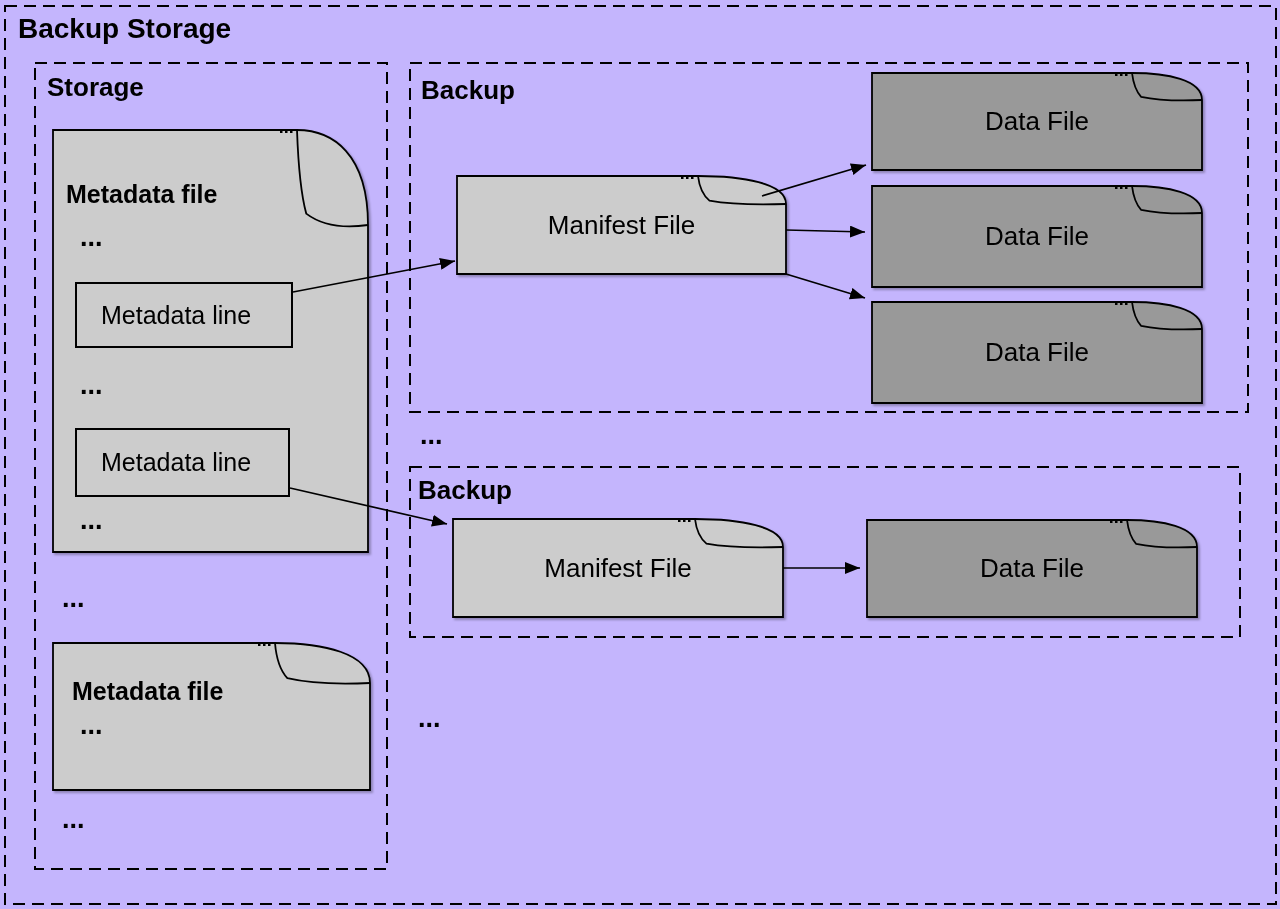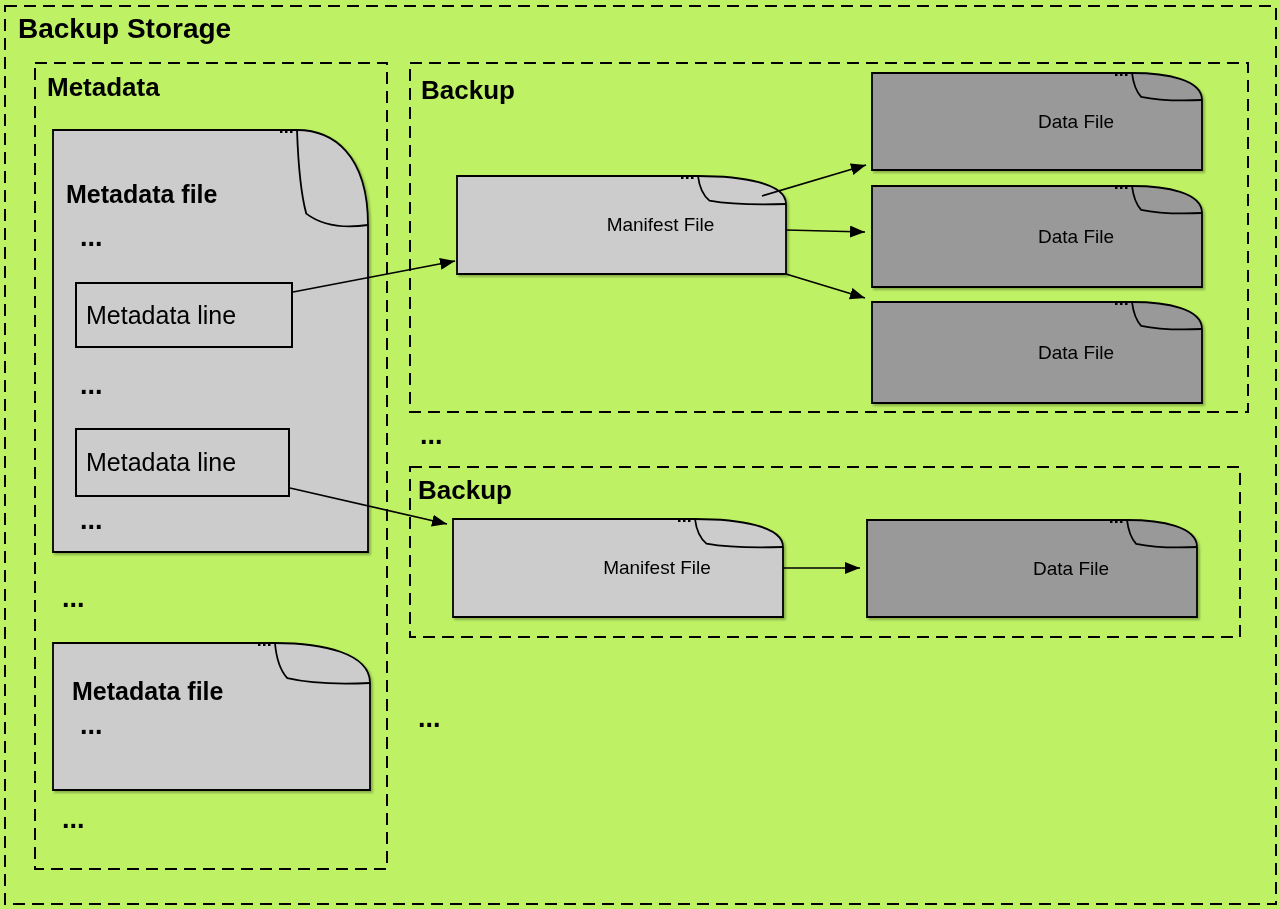--- a/index.html
+++ b/index.html
@@ -1,30 +1,30 @@
 <!DOCTYPE html>
 <html><head>
 <meta charset="utf-8">
 <style>
   html,body{margin:0;padding:0;background:#fff;}
   .canvas{
-    position:relative;width:1280px;height:909px;background:#bef264;
+    position:relative;width:1280px;height:909px;background:#c4b5fd;
     font-family:"Liberation Sans", sans-serif;color:#000;overflow:hidden;
   }
   .layer{position:absolute;left:0;top:0;}
   .lbl{position:absolute;white-space:nowrap;line-height:1.15;}
   .bold{font-weight:bold;}
   .t-title{font-size:28px;}
   .t-group{font-size:26px;}
   .t-filetitle{font-size:25px;margin-top:20px;}
   .t-dots{font-size:27px;font-weight:bold;}
-  .center-lbl{position:absolute;display:flex;align-items:center;justify-content:center;font-size:19px;padding-left:39px;}
+  .center-lbl{position:absolute;display:flex;align-items:center;justify-content:center;font-size:26px;}
   .meta-line{
     position:absolute;border:2px solid #000;display:flex;align-items:center;
-    padding-left:9px;font-size:25px;box-sizing:border-box;
+    padding-left:24px;font-size:25px;box-sizing:border-box;
   }
   .file-shape{filter:drop-shadow(2px 2px 1px rgba(0,0,0,0.28));}
   .dashed-rect{fill:none;stroke:#000;stroke-width:2;stroke-dasharray:12 7;}
   .arrow-line{stroke:#000;stroke-width:1.7;fill:none;}
 </style>
 </head>
 <body>
 
 <div class="canvas">
 
@@ -84,21 +84,21 @@
     <line class="arrow-line" x1="293" y1="292" x2="455" y2="261" marker-end="url(#arrowhead)"></line>
     <line class="arrow-line" x1="290" y1="488" x2="447" y2="524" marker-end="url(#arrowhead)"></line>
     <line class="arrow-line" x1="762" y1="196" x2="866" y2="165" marker-end="url(#arrowhead)"></line>
     <line class="arrow-line" x1="786" y1="230" x2="865" y2="232" marker-end="url(#arrowhead)"></line>
     <line class="arrow-line" x1="786" y1="274" x2="865" y2="298" marker-end="url(#arrowhead)"></line>
     <line class="arrow-line" x1="783" y1="568" x2="860" y2="568" marker-end="url(#arrowhead)"></line>
   </svg>
 
   <div class="lbl bold t-title" style="left:18px;top:13px;">Backup Storage</div>
 
-  <div class="lbl bold t-group" style="left:47px;top:73px;">Metadata</div>
+  <div class="lbl bold t-group" style="left:47px;top:73px;">Storage</div>
 
   <div class="lbl bold t-filetitle" style="left:66px;top:160px;">Metadata file</div>
   <div class="lbl t-dots" style="left:80px;top:222px;">...</div>
   <div class="meta-line" style="left: 75px; top: 282px; width: 218px; height: 66px; background: rgb(204, 204, 204);">
     <span>Metadata line</span>
   </div>
   <div class="lbl t-dots" style="left:80px;top:370px;">...</div>
   <div class="meta-line" style="left: 75px; top: 428px; width: 215px; height: 69px; background: rgb(204, 204, 204);">
     <span>Metadata line</span>
   </div>

